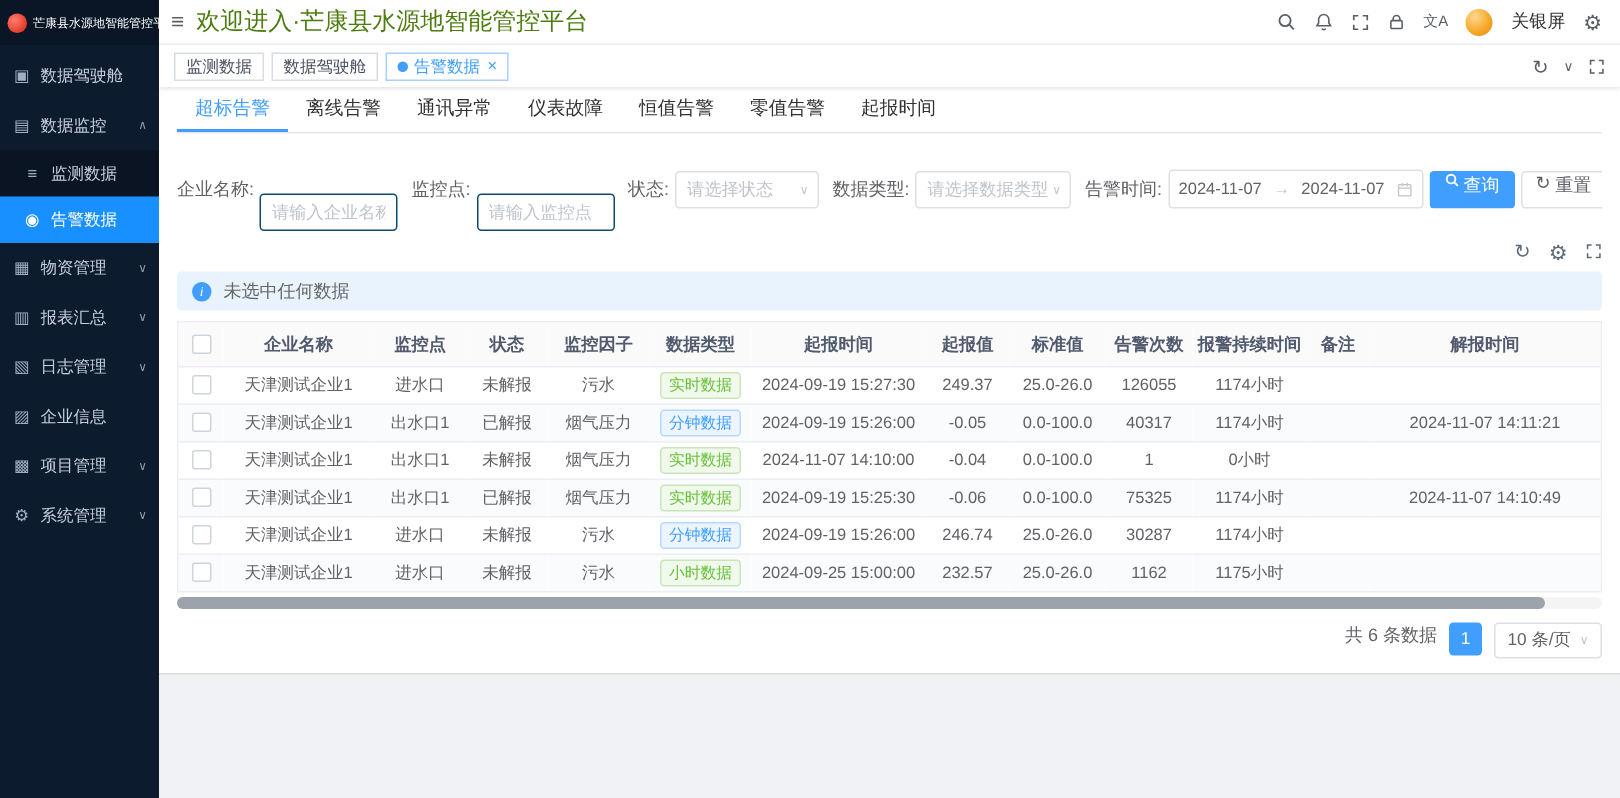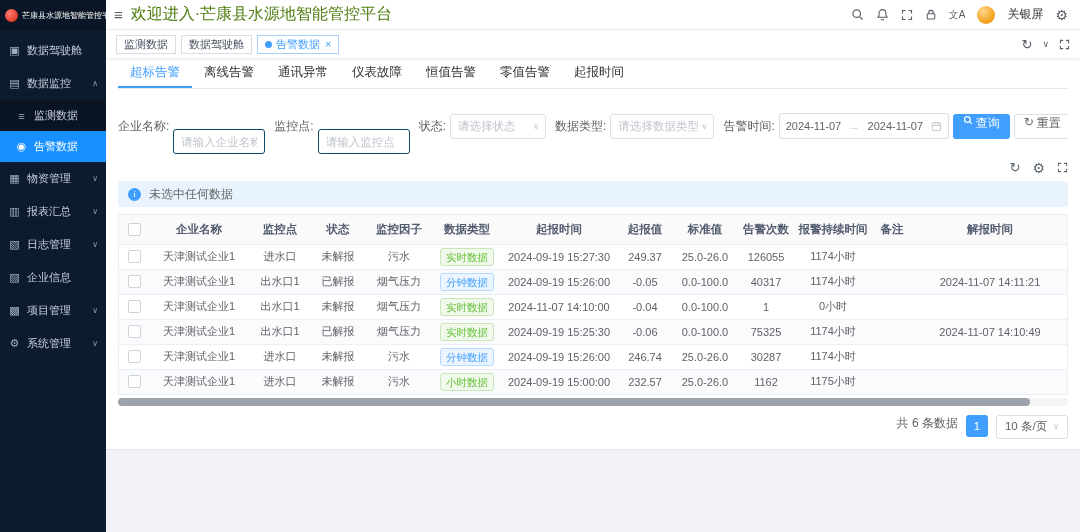--- a/index.html
+++ b/index.html
@@ -387,21 +387,21 @@
                   <td></td>
                   <td></td>
                 </tr>
                 <tr class="table-row">
                   <td class="col-check"><span class="checkbox"></span></td>
                   <td>天津测试企业1</td>
                   <td>进水口</td>
                   <td>未解报</td>
                   <td>污水</td>
                   <td><span class="badge badge-green">小时数据</span></td>
-                  <td>2024-09-19 15:00:00</td>
+                  <td>2024-09-25 15:00:00</td>
                   <td>232.57</td>
                   <td>25.0-26.0</td>
                   <td>1162</td>
                   <td>1175小时</td>
                   <td></td>
                   <td></td>
                 </tr>
               </tbody>
           </table>
         </div>

